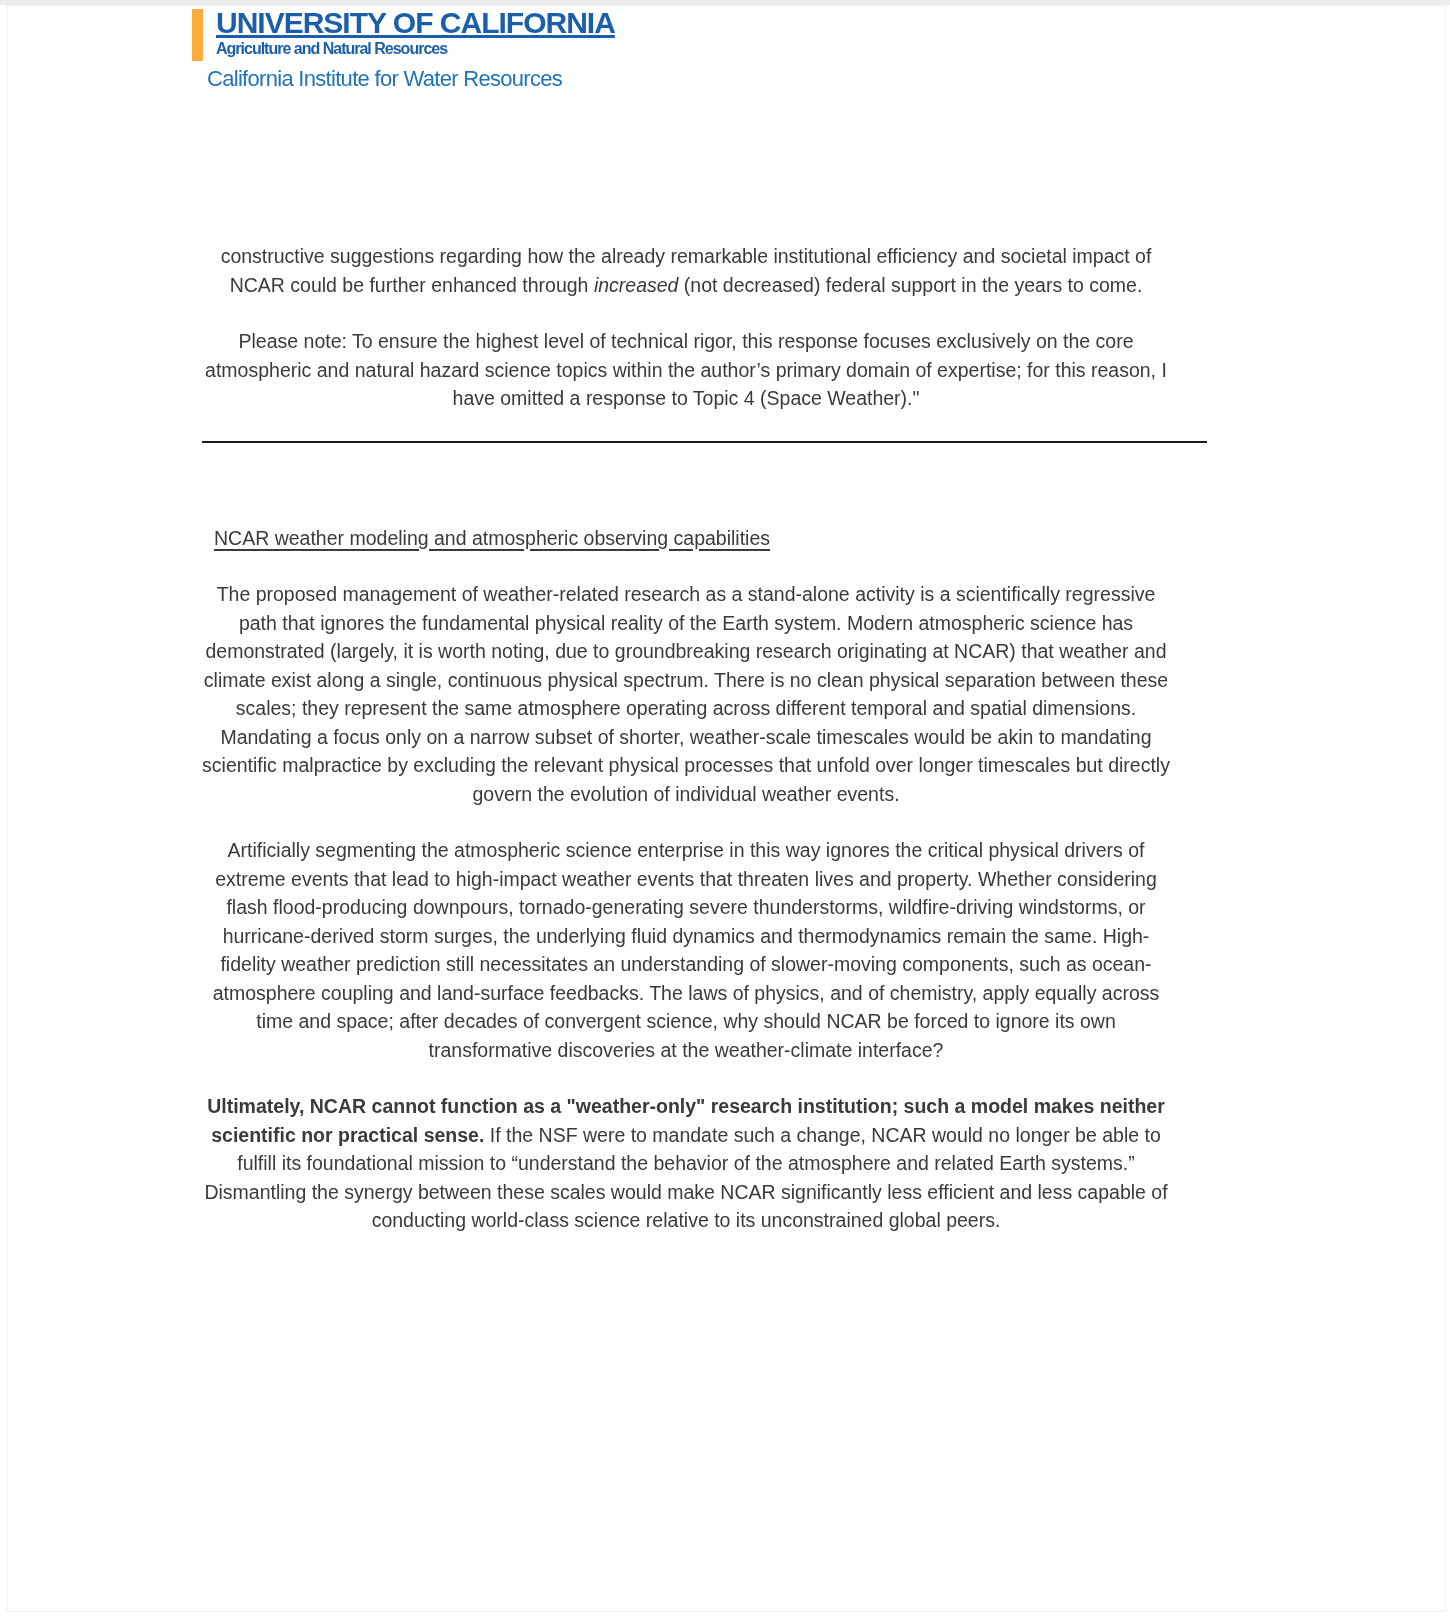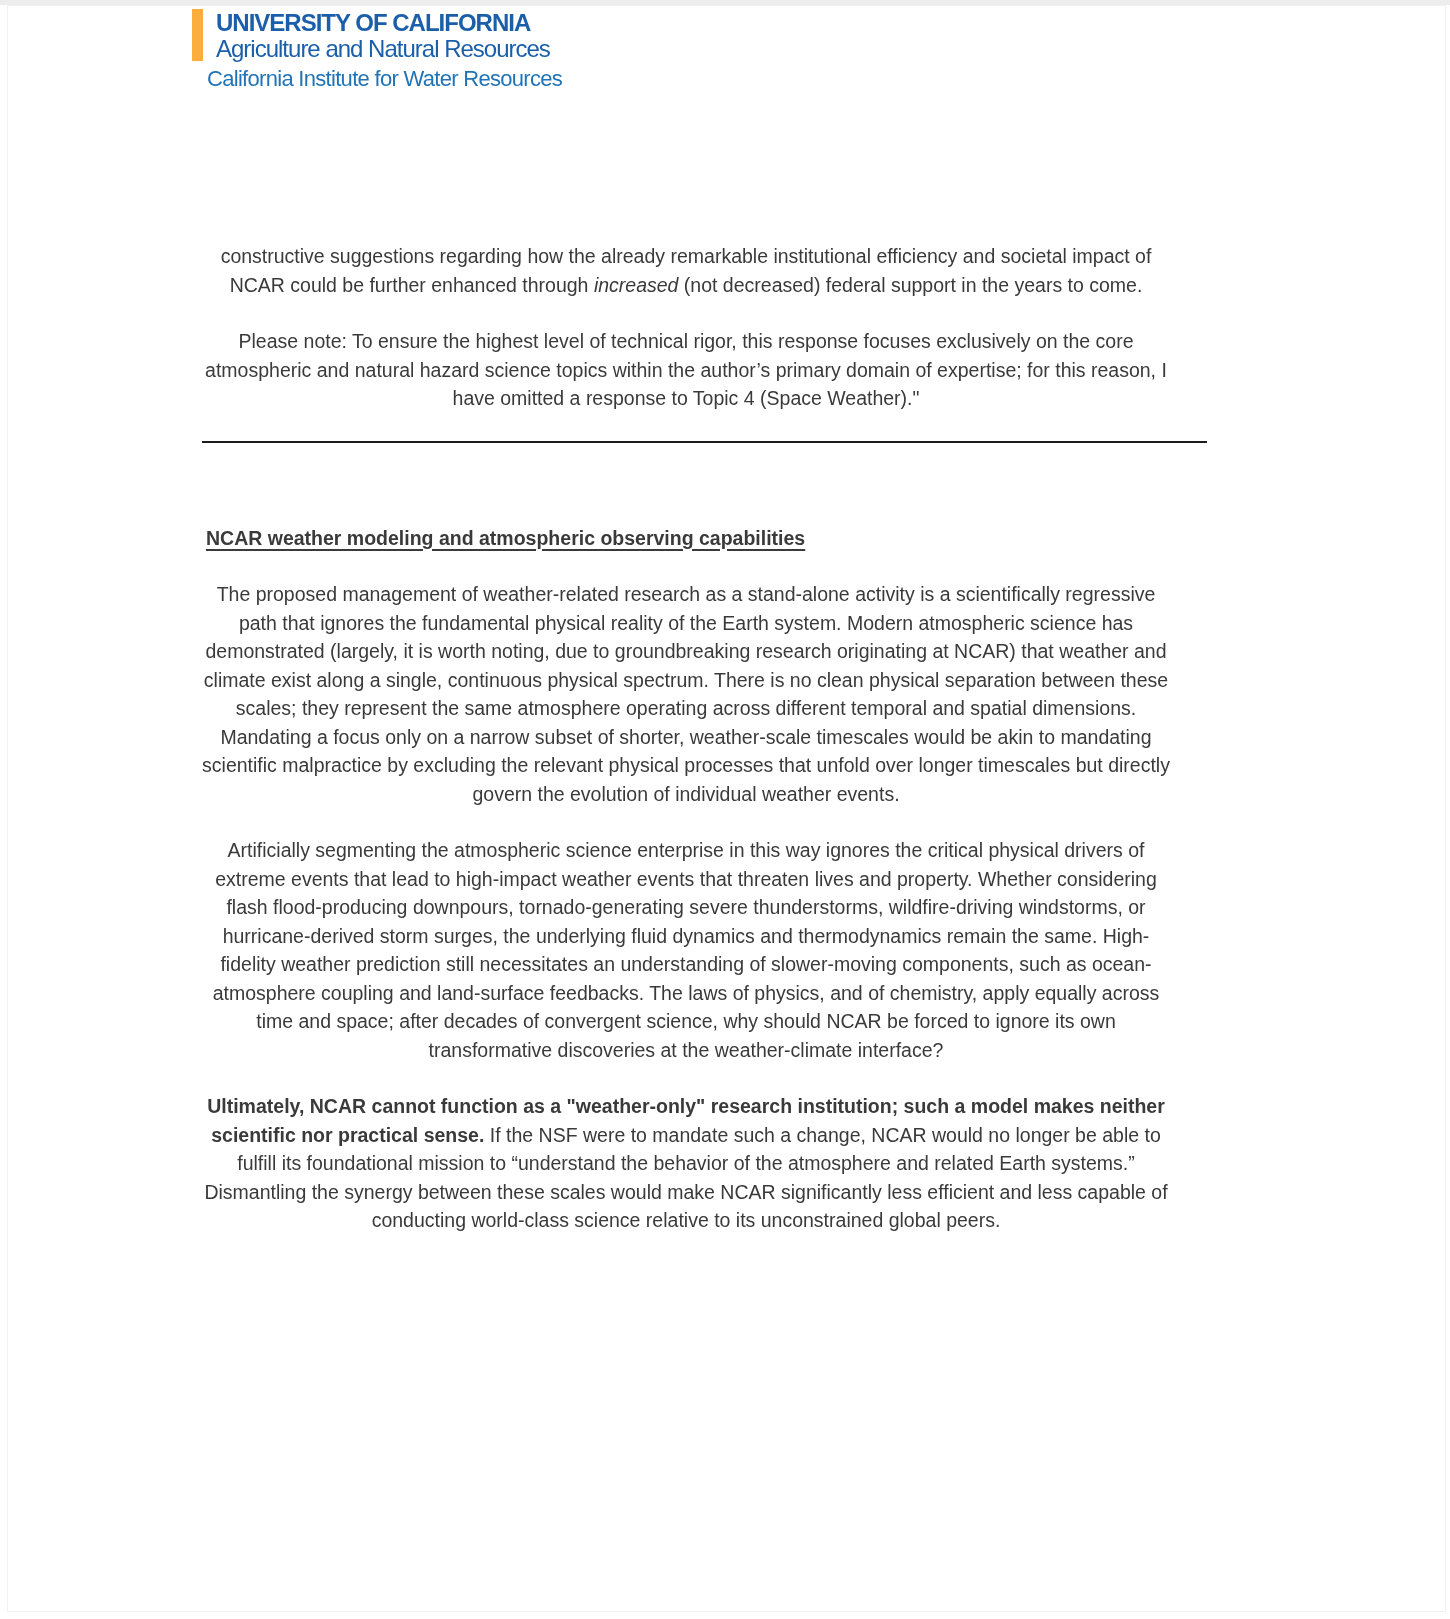--- a/index.html
+++ b/index.html
@@ -17,45 +17,45 @@
     overflow:hidden;
   }
   .top-band{position:absolute;top:0;left:0;right:0;height:5px;background:#ededed;}
   .frame{position:absolute;left:7px;top:5px;right:4px;bottom:7px;border:1px solid #f1f1f1;pointer-events:none;}
 
   
   .logo{position:absolute;left:192px;top:9px;display:flex;align-items:stretch;}
   .logo-bar{width:11px;height:52px;background:var(--brand-gold);margin-right:13px;flex:0 0 auto;}
   .logo-text{display:flex;flex-direction:column;justify-content:center;}
   .logo-l1{
-    font-size:24px;font-weight:bold;color:var(--brand-blue);
-    letter-spacing:-1px;line-height:26px;white-space:nowrap;
+    font-size:30px;font-weight:bold;color:var(--brand-blue);
+    letter-spacing:-1px;line-height:26px;white-space:nowrap;text-decoration:underline;
   }
   .logo-l2{
-    font-size:24px;font-weight:normal;color:var(--brand-blue);
+    font-size:16px;font-weight:bold;color:var(--brand-blue);
     letter-spacing:-1px;line-height:25px;white-space:nowrap;
   }
   .ciwr{
     position:absolute;left:207px;top:66px;
     font-size:22px;color:var(--subtitle-blue);letter-spacing:-0.7px;white-space:nowrap;
   }
 
   
   .doc{
     position:absolute;left:202px;top:242px;width:968px;
     font-size:19.5px;line-height:28.5px;color:var(--text-color);
   }
   .doc p{margin:0 0 28px 0;text-align:center;}
   .doc hr{
     border:none;border-top:2.5px solid var(--divider-color);
     width:1005px;margin:25px 0 0 0;
   }
   .doc h2{
-    font-size:19.5px;line-height:28.5px;margin:81px 0 28px 4px;
-    font-weight:bold;width:fit-content;
+    font-size:19.5px;line-height:28.5px;margin:81px 0 28px 12px;
+    font-weight:normal;width:fit-content;
     text-decoration:underline;text-decoration-thickness:2px;text-underline-offset:4px;
   }
   .seg-b{font-weight:bold;}
   .seg-i{font-style:italic;}
 </style>
 </head>
 <body>
 
 <div class="top-band"></div>
 <div class="frame"></div>

